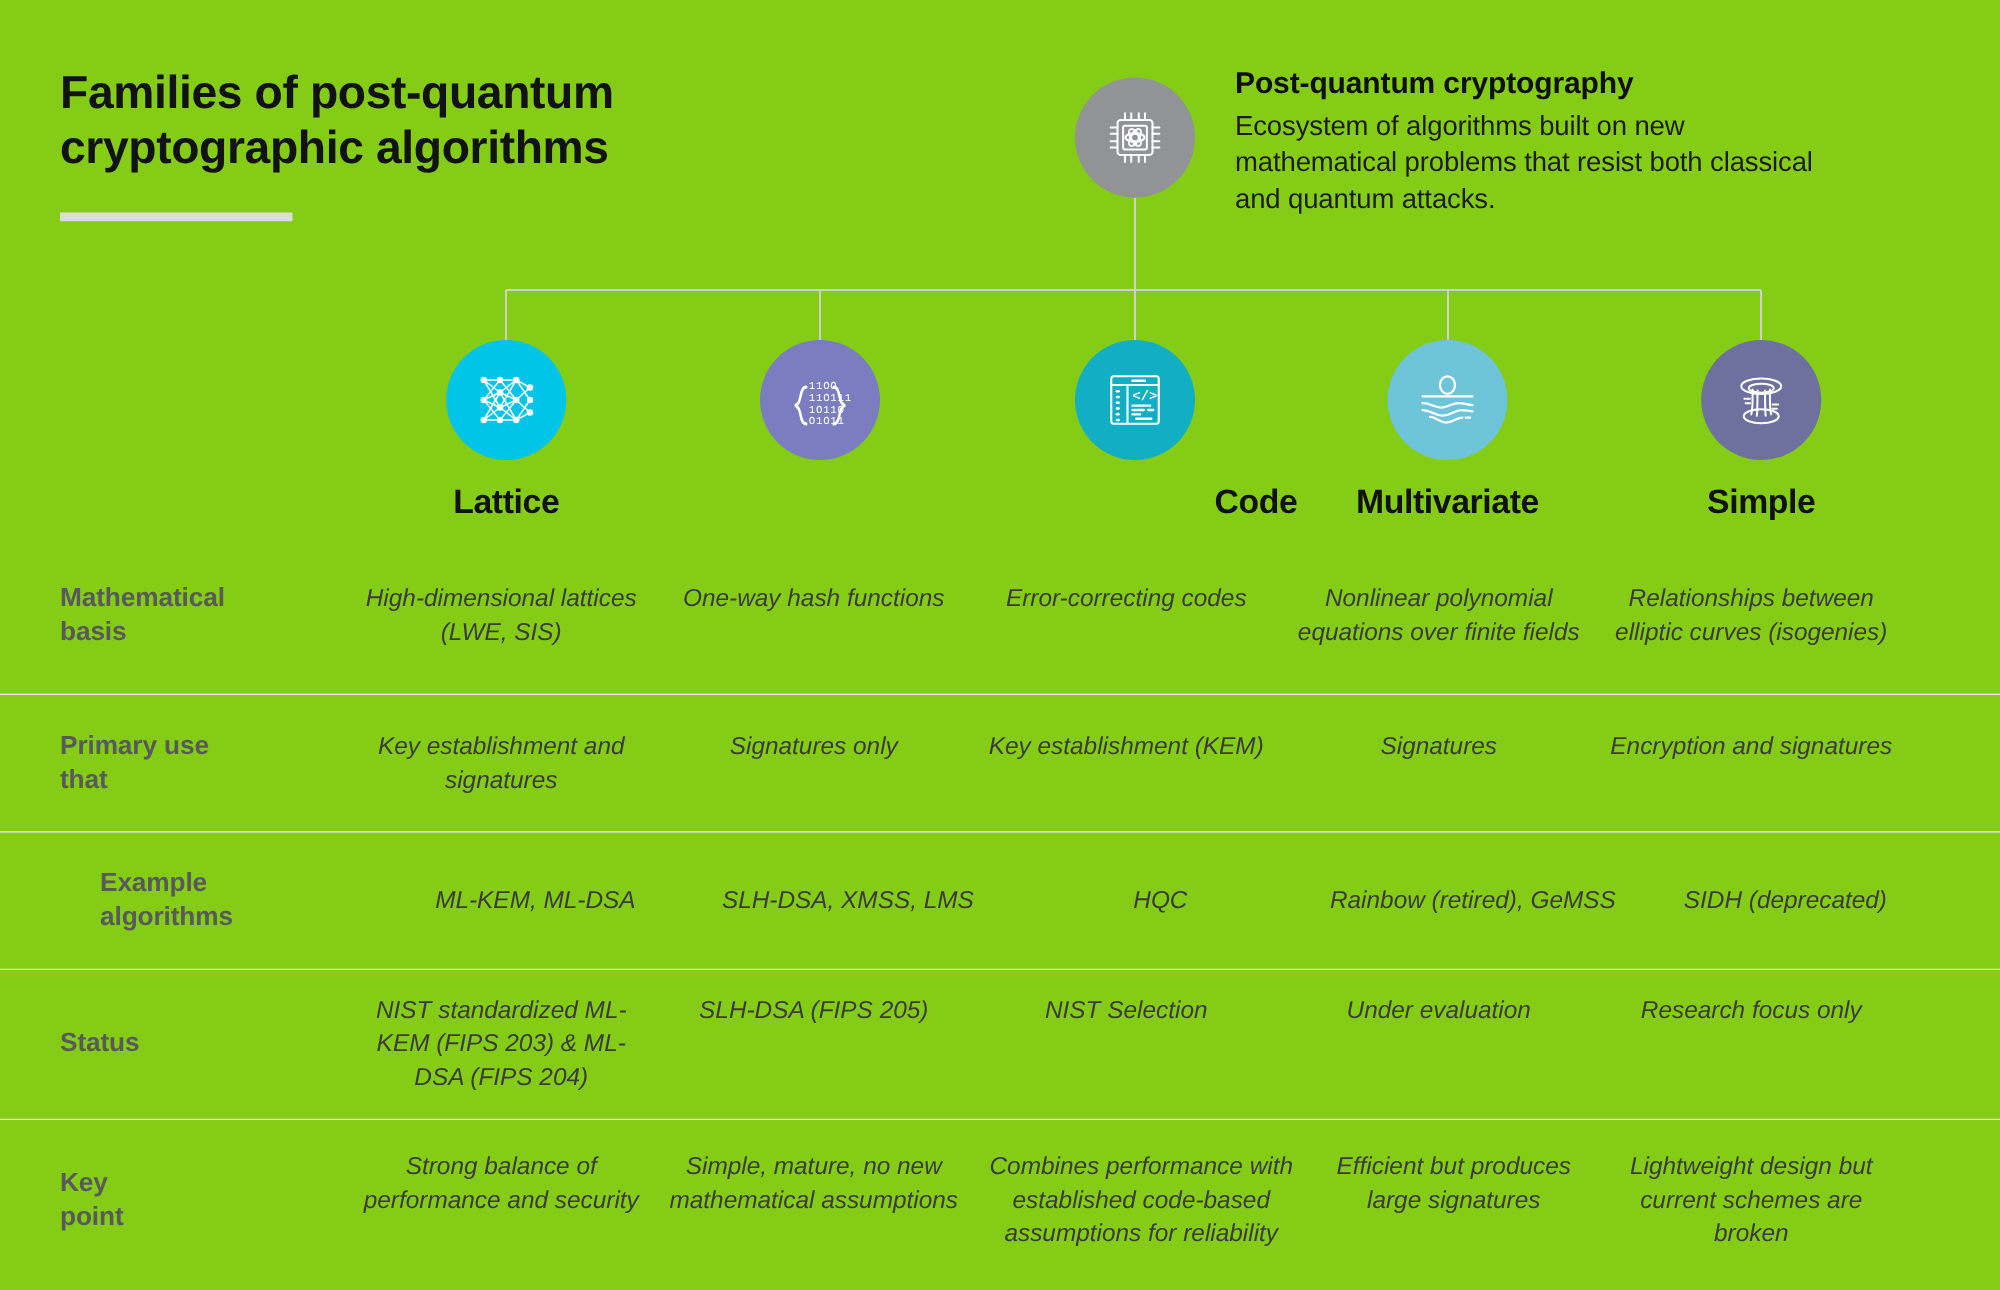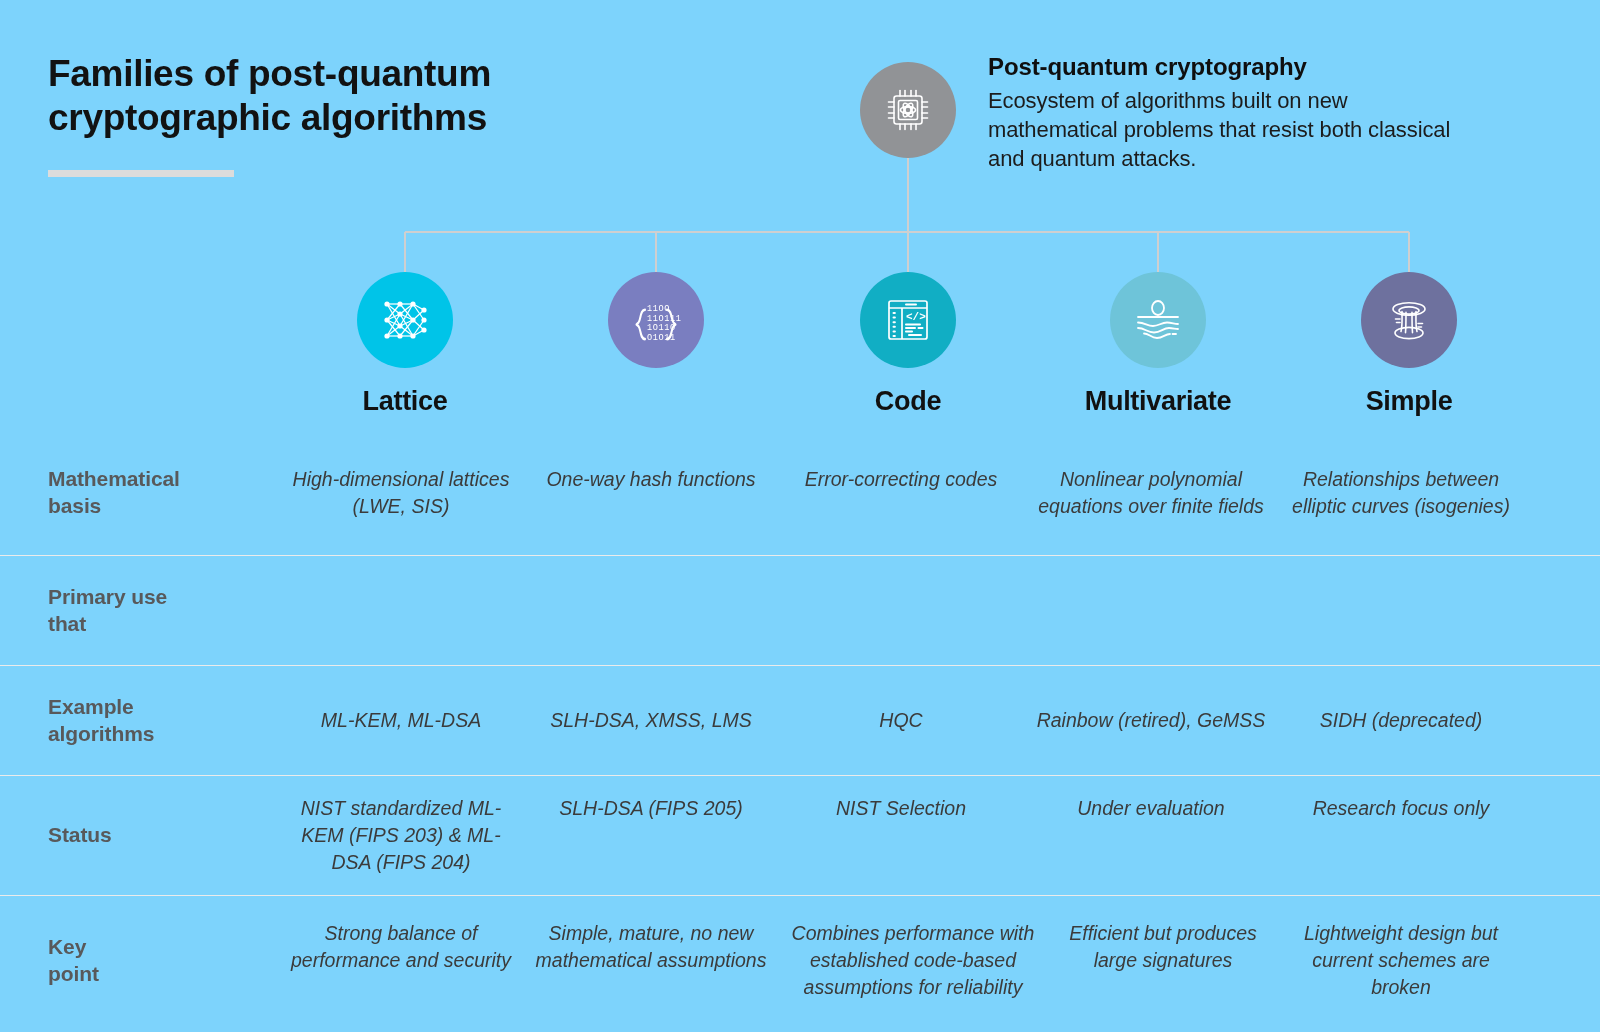--- a/index.html
+++ b/index.html
@@ -8,21 +8,21 @@
     margin: 0; padding: 0;
     width: 1600px; height: 1032px;
     background: #ffffff;
     font-family: "Liberation Sans", sans-serif;
     -webkit-font-smoothing: antialiased;
   }
   #page {
     position: relative;
     width: 1600px; height: 1032px;
     overflow: hidden;
-    background: #7dd3fc;
+    background: #84cc16;
     text-decoration: underline;
   }
 
   
   #title-block {
     position: absolute;
     left: 48px; top: 52px;
     width: 540px;
   }
   #title-block .title-line {
@@ -132,21 +132,21 @@
     font-weight: 400;
     color: #3b3b3b;
     line-height: 1.38;
     padding: 0 6px;
   }
   .cell.wide { }
 
   
   #row-0 { height: 125px; }
   #row-1 { height: 110px; }
-  #row-2 { height: 110px; }
+  #row-2 { height: 110px; padding-left: 32px; }
   #row-3 { height: 120px; }
   #row-4 { height: 130px; justify-content: center; }
 
   svg { display: block; }
 </style>
 </head>
 <body>
 
 <div id="page">
 
@@ -325,21 +325,21 @@
         <path d="M34 18.6 C34 27 33.5 33 35 38.5"></path>
         <path d="M13.5 26 H18"></path>
         <path d="M14.5 29.5 H18"></path>
         <path d="M36 30.5 H40.5"></path>
         <path d="M36 34 H39.5"></path>
       </g>
     </svg>
   </div>
 
   <div class="cat-label" style="left:275px;">Lattice</div>
-  <div class="cat-label" style="left:778px;">Code</div>
+  <div class="cat-label" style="left:778px;text-align:right;">Code</div>
   <div class="cat-label" style="left:1028px;">Multivariate</div>
   <div class="cat-label" style="left:1279px;">Simple</div>
 
   <div id="table">
 
     <div class="trow" id="row-0">
       <div class="row-label">
         <div>Mathematical</div>
         <div>basis</div>
       </div>
@@ -350,20 +350,27 @@
         <div class="cell">Nonlinear polynomial equations over finite fields</div>
         <div class="cell">Relationships between elliptic curves (isogenies)</div>
       </div>
     </div>
 
     <div class="trow" id="row-1">
       <div class="row-label">
         <div>Primary use</div>
         <div>that</div>
       </div>
+      <div class="cells">
+        <div class="cell">Key establishment and signatures</div>
+        <div class="cell">Signatures only</div>
+        <div class="cell">Key establishment (KEM)</div>
+        <div class="cell">Signatures</div>
+        <div class="cell">Encryption and signatures</div>
+      </div>
     </div>
 
     <div class="trow" id="row-2">
       <div class="row-label">
         <div>Example</div>
         <div>algorithms</div>
       </div>
       <div class="cells">
         <div class="cell">ML-KEM, ML-DSA</div>
         <div class="cell">SLH-DSA, XMSS, LMS</div>

